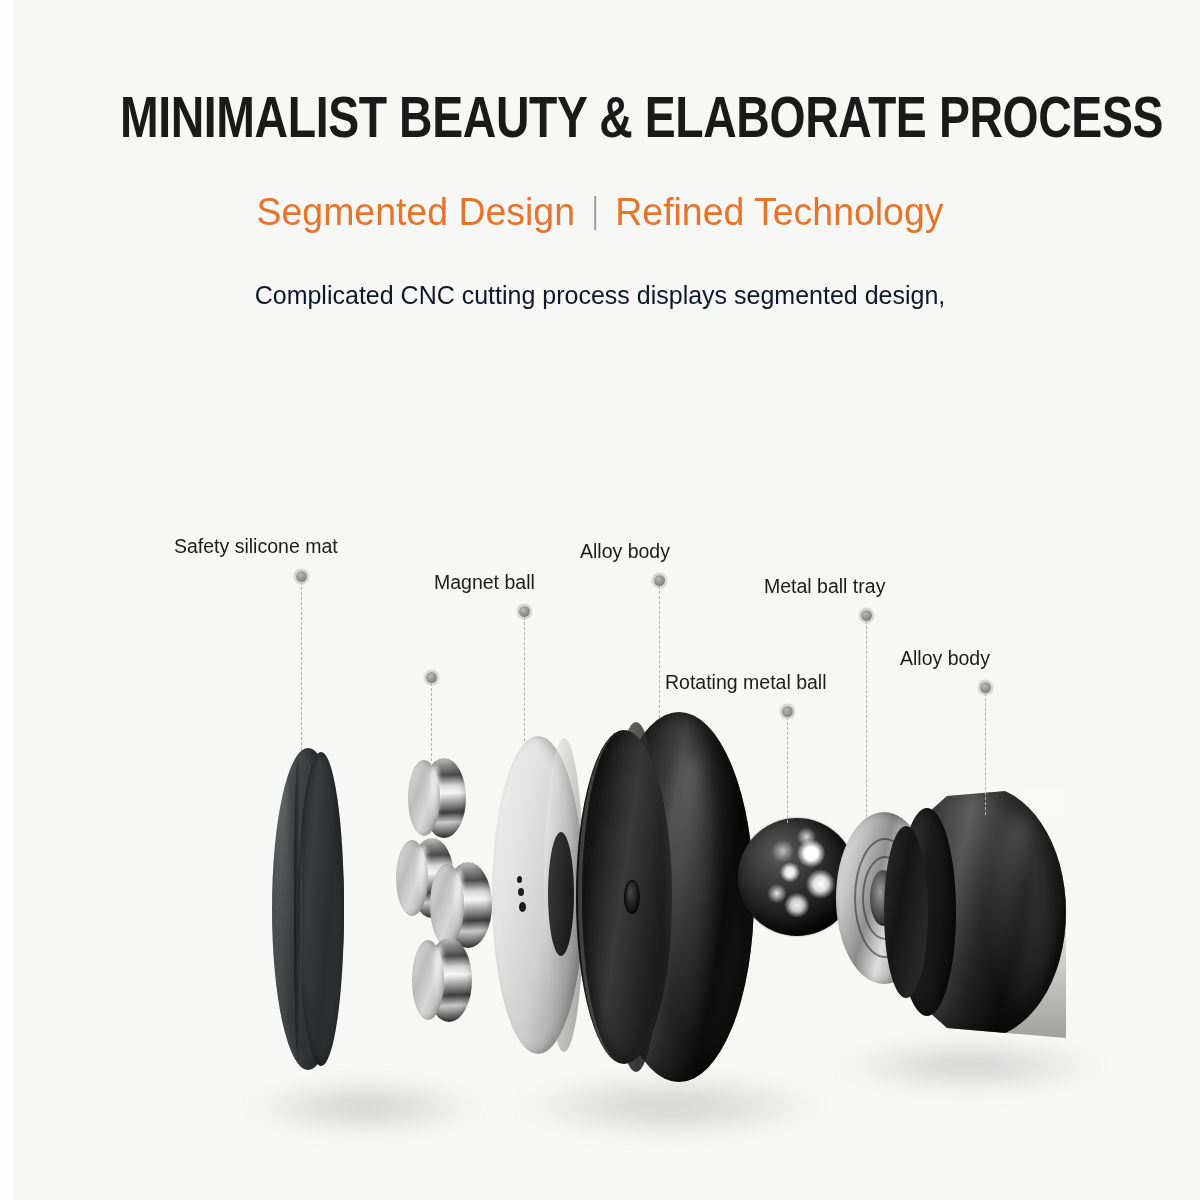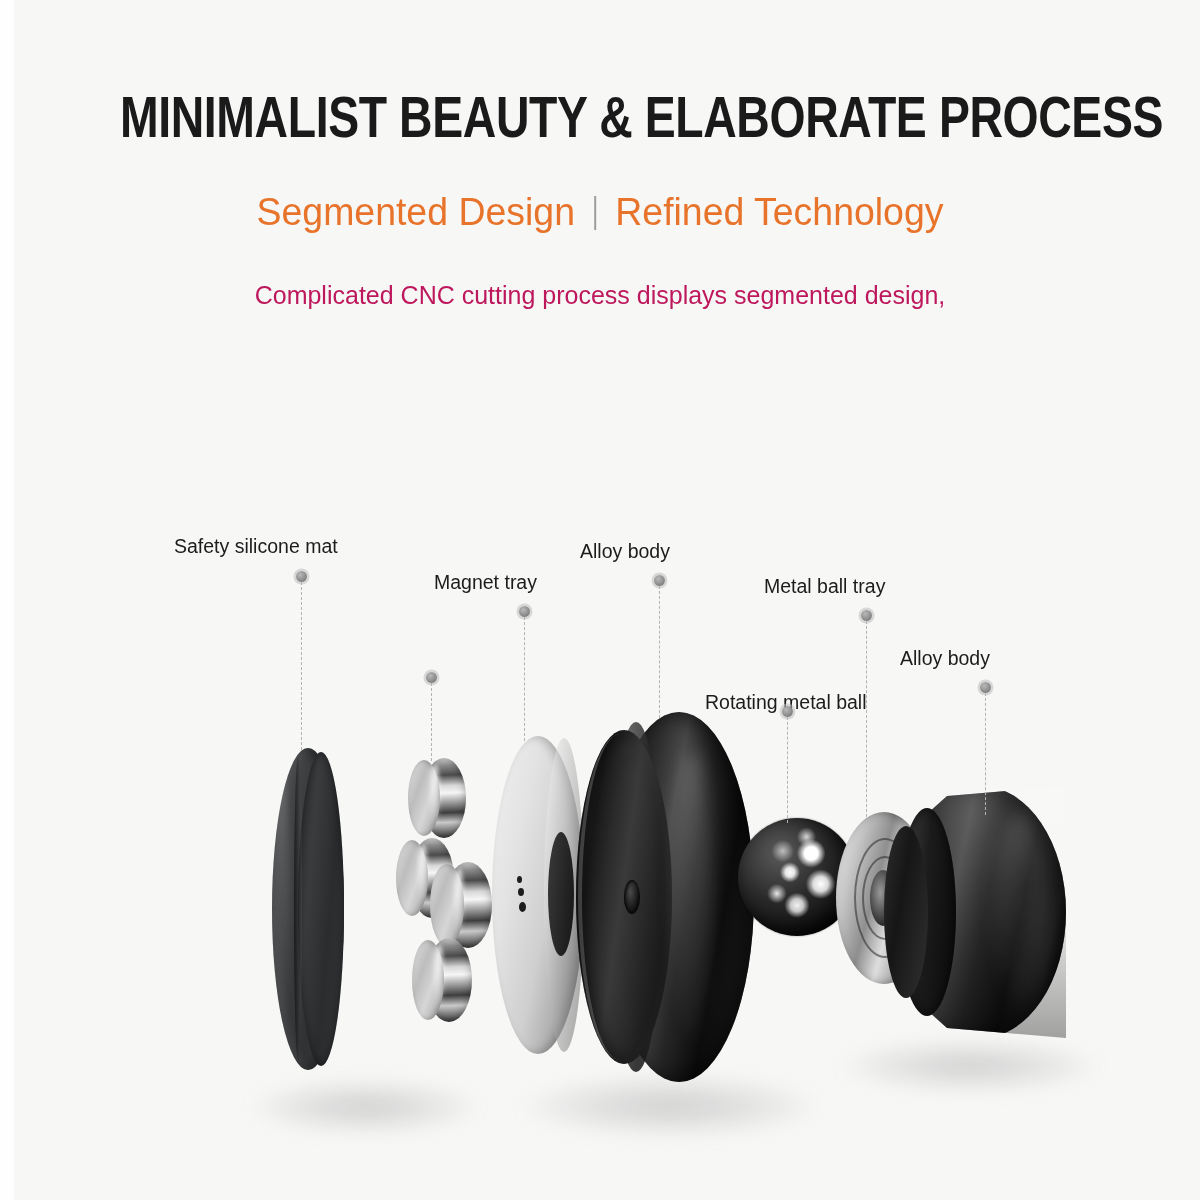--- a/index.html
+++ b/index.html
@@ -36,21 +36,21 @@
     font-weight:400;white-space:nowrap;
     transform:scaleX(.96);transform-origin:50% 50%;
   }
   .subtitle .divider{
     display:inline-block;width:2px;height:34px;
     background:#9b9b9b;vertical-align:-5px;
     margin:0 20px;
   }
   .desc{
     position:absolute;left:0;top:276px;width:1200px;text-align:center;
-    font-size:25px;line-height:38px;color:#be185d;font-weight:400;
+    font-size:25px;line-height:38px;color:#0f172a;font-weight:400;
   }
   .desc span{display:block;}
 
   
   .callout{position:absolute;color:#1c1c1c;font-size:19.5px;line-height:25px;white-space:nowrap;}
   .callout.two-line{white-space:normal;text-align:center;line-height:26px;}
   .dot{
     position:absolute;width:11px;height:11px;border-radius:50%;
     background:radial-gradient(circle at 38% 34%,#b9b9b9 0%,#8e8e8e 55%,#6f6f6f 100%);
     box-shadow:0 0 0 2.5px rgba(190,190,190,.55);
@@ -332,29 +332,29 @@
       <div class="gloss"></div>
     </div>
 
     <div class="callout" style="left:174px;top:534px;">Safety silicone mat</div>
     <div class="dot" style="left:296px;top:571px;"></div>
     <div class="leader" style="left:301px;top:582px;height:168px;"></div>
 
     <div class="dot" style="left:426px;top:672px;"></div>
     <div class="leader" style="left:431px;top:683px;height:78px;"></div>
 
-    <div class="callout" style="left:434px;top:570px;">Magnet tray</div>
+    <div class="callout" style="left:434px;top:570px;">Magnet ball</div>
     <div class="dot" style="left:519px;top:606px;"></div>
     <div class="leader" style="left:524px;top:617px;height:124px;"></div>
 
     <div class="callout" style="left:580px;top:539px;">Alloy body</div>
     <div class="dot" style="left:654px;top:575px;"></div>
     <div class="leader" style="left:659px;top:586px;height:132px;"></div>
 
-    <div class="callout" style="left:665px;top:690px;margin-left:40px;">Rotating metal ball</div>
+    <div class="callout" style="left:665px;top:670px;">Rotating metal ball</div>
     <div class="dot" style="left:782px;top:706px;"></div>
     <div class="leader" style="left:787px;top:717px;height:106px;"></div>
 
     <div class="callout" style="left:764px;top:574px;">Metal ball tray</div>
     <div class="dot" style="left:861px;top:610px;"></div>
     <div class="leader" style="left:866px;top:621px;height:196px;"></div>
 
     <div class="callout" style="left:900px;top:646px;">Alloy body</div>
     <div class="dot" style="left:980px;top:682px;"></div>
     <div class="leader" style="left:985px;top:693px;height:122px;"></div>

